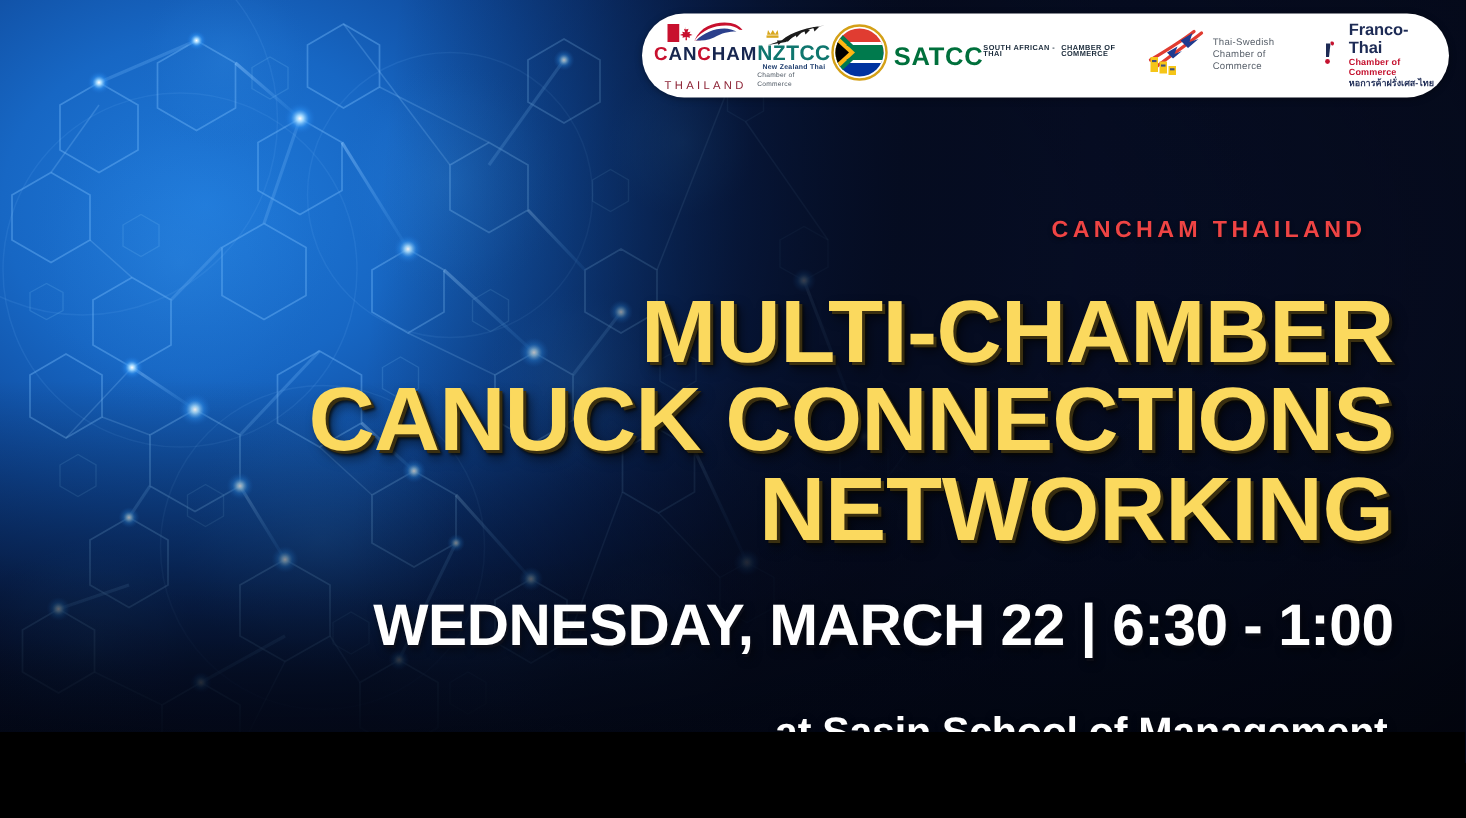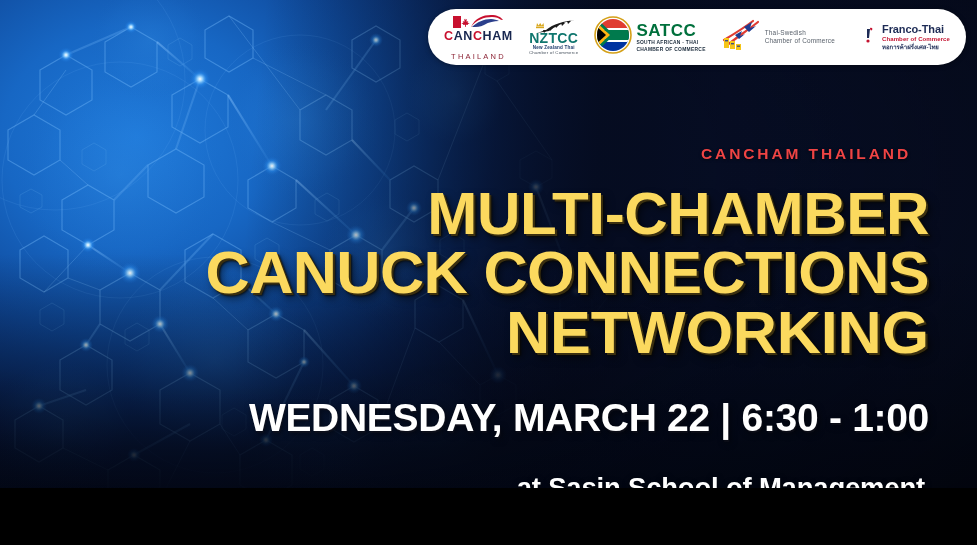--- a/index.html
+++ b/index.html
@@ -108,21 +108,21 @@
     letter-spacing: 0.3px;
     color: #0f766e;
     line-height: 1;
     margin-top: -1px;
   }
   .nz-sub1 { font-size: 4.6px; color: #1b3a6b; font-weight:700; line-height: 1.15; letter-spacing:0.2px;}
   .nz-sub2 { font-size: 4.4px; color: #4a5560; line-height: 1.2; letter-spacing:0.2px;}
 
   
   .lg-satcc { gap: 4px; }
-  .sa-text { display: flex; flex-direction: column; line-height: 1; }
+  .sa-text { display: flex; flex-direction: row; line-height: 1; }
   .sa-word { font-size: 17px; font-weight: 800; color: #00703c; letter-spacing: 0.5px; }
   .sa-sub { font-size: 4.9px; font-weight: 700; color: #1a2a3a; letter-spacing: 0.3px; margin-top: 2px; }
 
   
   .lg-swe { gap: 3px; }
   .swe-text { display:flex; flex-direction:column; line-height:1.25; }
   .swe-l1 { font-size: 6.4px; color: #59616b; letter-spacing:0.2px;}
   .swe-l2 { font-size: 6.4px; color: #59616b; letter-spacing:0.2px;}
 
   
@@ -143,21 +143,21 @@
     top: 145px;
     font-size: 15.5px;
     font-weight: 700;
     letter-spacing: 2.9px;
     color: #ef4444;
     text-shadow: 0 1px 3px rgba(0,0,0,0.55);
   }
   .title-wrap {
     position: absolute;
     right: 48px;
-    top: 185px;
+    top: 192px;
     text-align: right;
     width: 900px;
   }
   .title-line {
     display: block;
     font-family: "Liberation Sans Narrow", "Liberation Sans", sans-serif;
     font-weight: 800;
     font-size: 59px;
     line-height: 0.99;
     letter-spacing: -0.4px;

